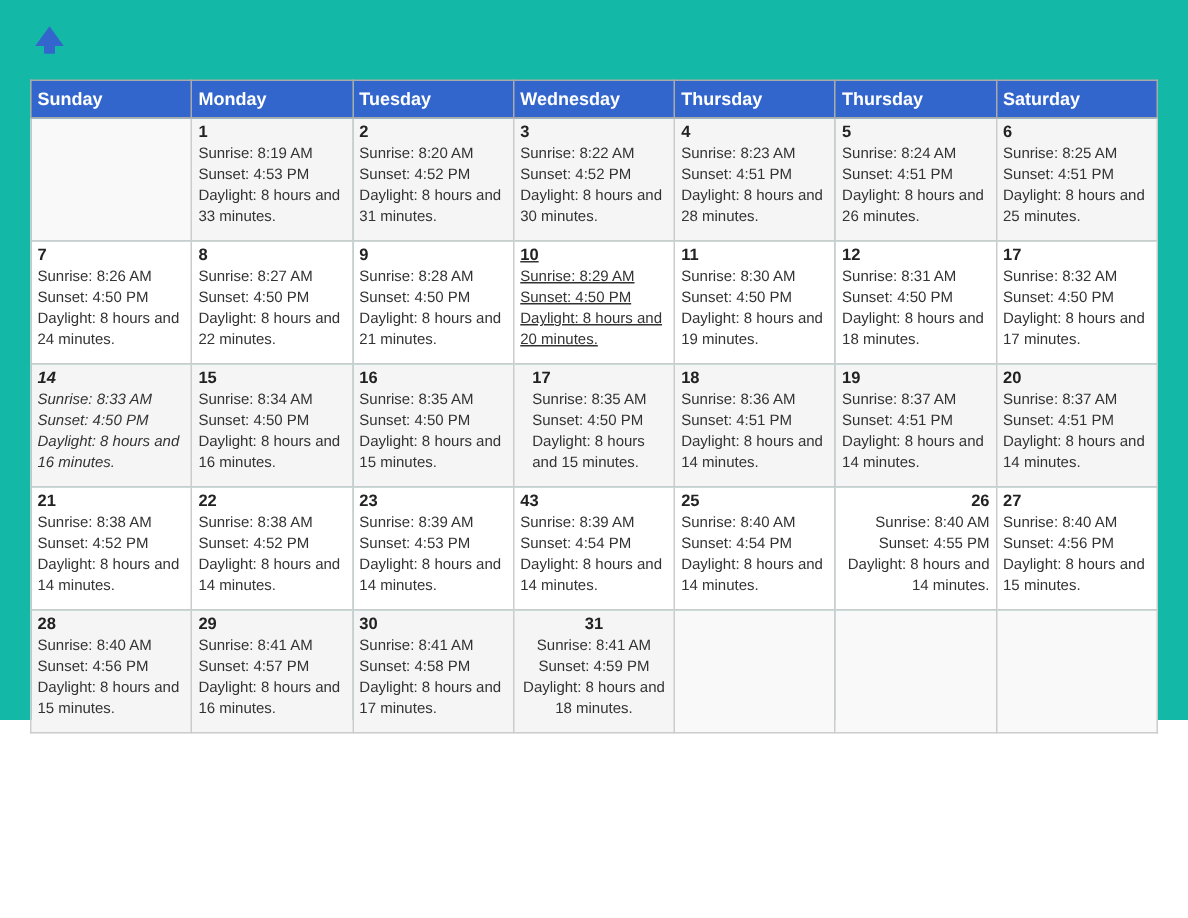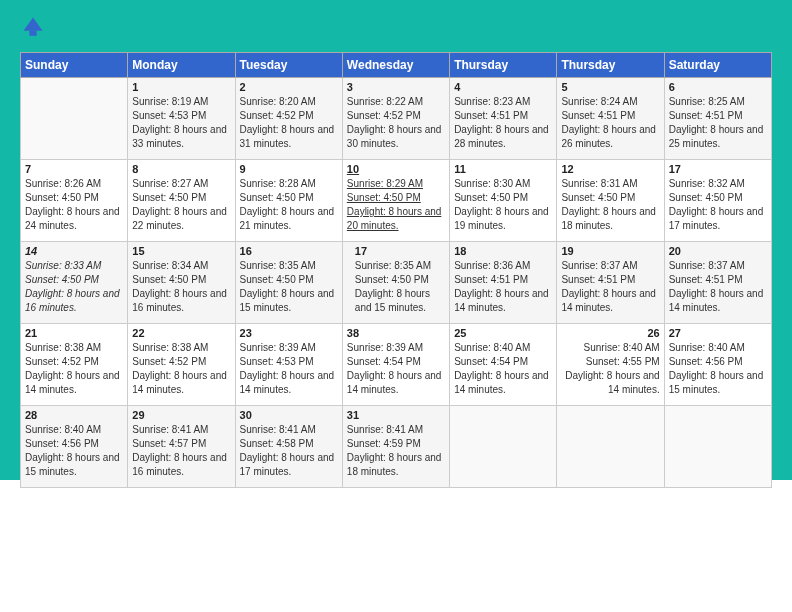--- a/index.html
+++ b/index.html
@@ -227,21 +227,21 @@
           </td>
           <td style="background: rgb(255, 255, 255);">
             <span class="day-number">22</span>
             <div class="day-info">Sunrise: 8:38 AM<br>Sunset: 4:52 PM<br>Daylight: 8 hours and 14 minutes.</div>
           </td>
           <td style="background: rgb(255, 255, 255);">
             <span class="day-number">23</span>
             <div class="day-info">Sunrise: 8:39 AM<br>Sunset: 4:53 PM<br>Daylight: 8 hours and 14 minutes.</div>
           </td>
           <td style="background: rgb(255, 255, 255);">
-            <span class="day-number">38</span>
+            <span class="day-number">43</span>
             <div class="day-info">Sunrise: 8:39 AM<br>Sunset: 4:54 PM<br>Daylight: 8 hours and 14 minutes.</div>
           </td>
           <td style="background: rgb(255, 255, 255);">
             <span class="day-number">25</span>
             <div class="day-info">Sunrise: 8:40 AM<br>Sunset: 4:54 PM<br>Daylight: 8 hours and 14 minutes.</div>
           </td>
           <td style="background: rgb(255, 255, 255); text-align: right;">
             <span class="day-number">26</span>
             <div class="day-info">Sunrise: 8:40 AM<br>Sunset: 4:55 PM<br>Daylight: 8 hours and 14 minutes.</div>
           </td>
@@ -256,21 +256,21 @@
             <div class="day-info">Sunrise: 8:40 AM<br>Sunset: 4:56 PM<br>Daylight: 8 hours and 15 minutes.</div>
           </td>
           <td style="background: rgb(245, 245, 245);">
             <span class="day-number">29</span>
             <div class="day-info">Sunrise: 8:41 AM<br>Sunset: 4:57 PM<br>Daylight: 8 hours and 16 minutes.</div>
           </td>
           <td style="background: rgb(245, 245, 245);">
             <span class="day-number">30</span>
             <div class="day-info">Sunrise: 8:41 AM<br>Sunset: 4:58 PM<br>Daylight: 8 hours and 17 minutes.</div>
           </td>
-          <td style="background: rgb(245, 245, 245);">
+          <td style="background: rgb(245, 245, 245); text-align: center;">
             <span class="day-number">31</span>
             <div class="day-info">Sunrise: 8:41 AM<br>Sunset: 4:59 PM<br>Daylight: 8 hours and 18 minutes.</div>
           </td>
           <td class="empty-cell" style="background: rgb(245, 245, 245);"></td>
           <td class="empty-cell" style="background: rgb(245, 245, 245);"></td>
           <td class="empty-cell" style="background: rgb(245, 245, 245);"></td>
         </tr>
       </tbody>
   </table>
 </div>

